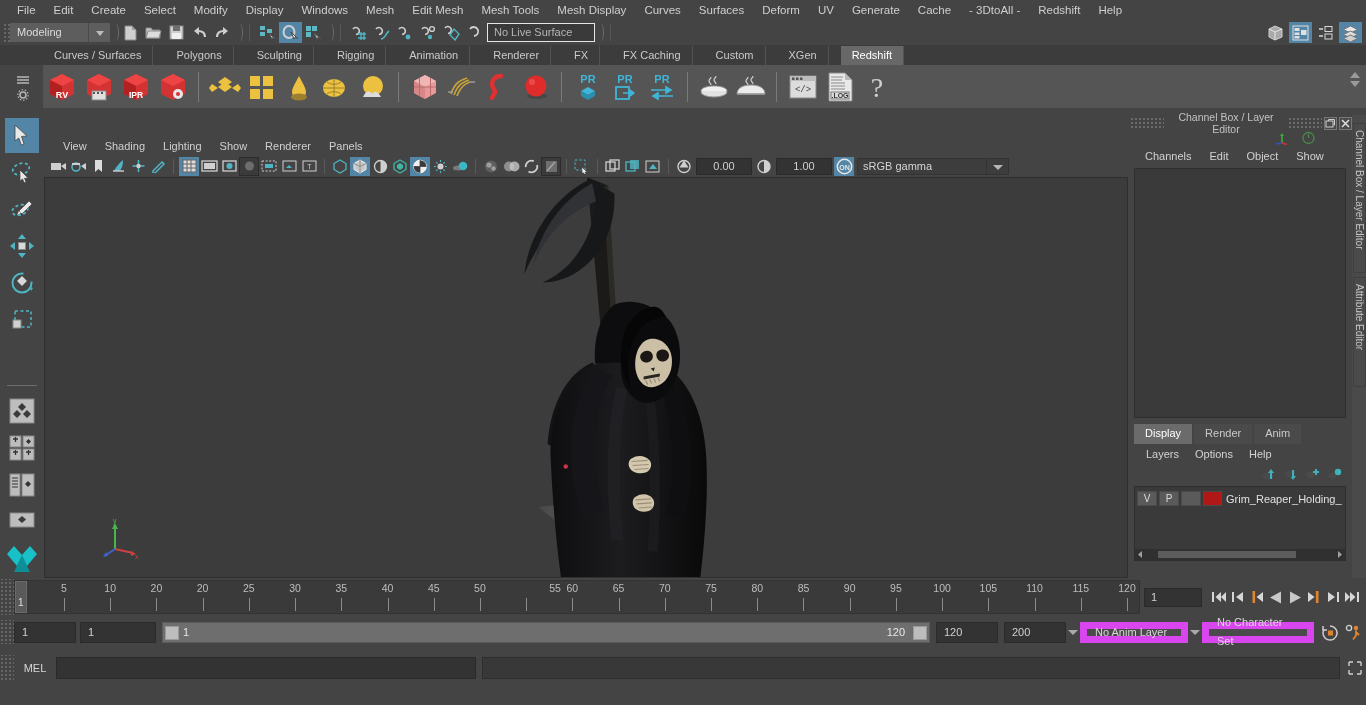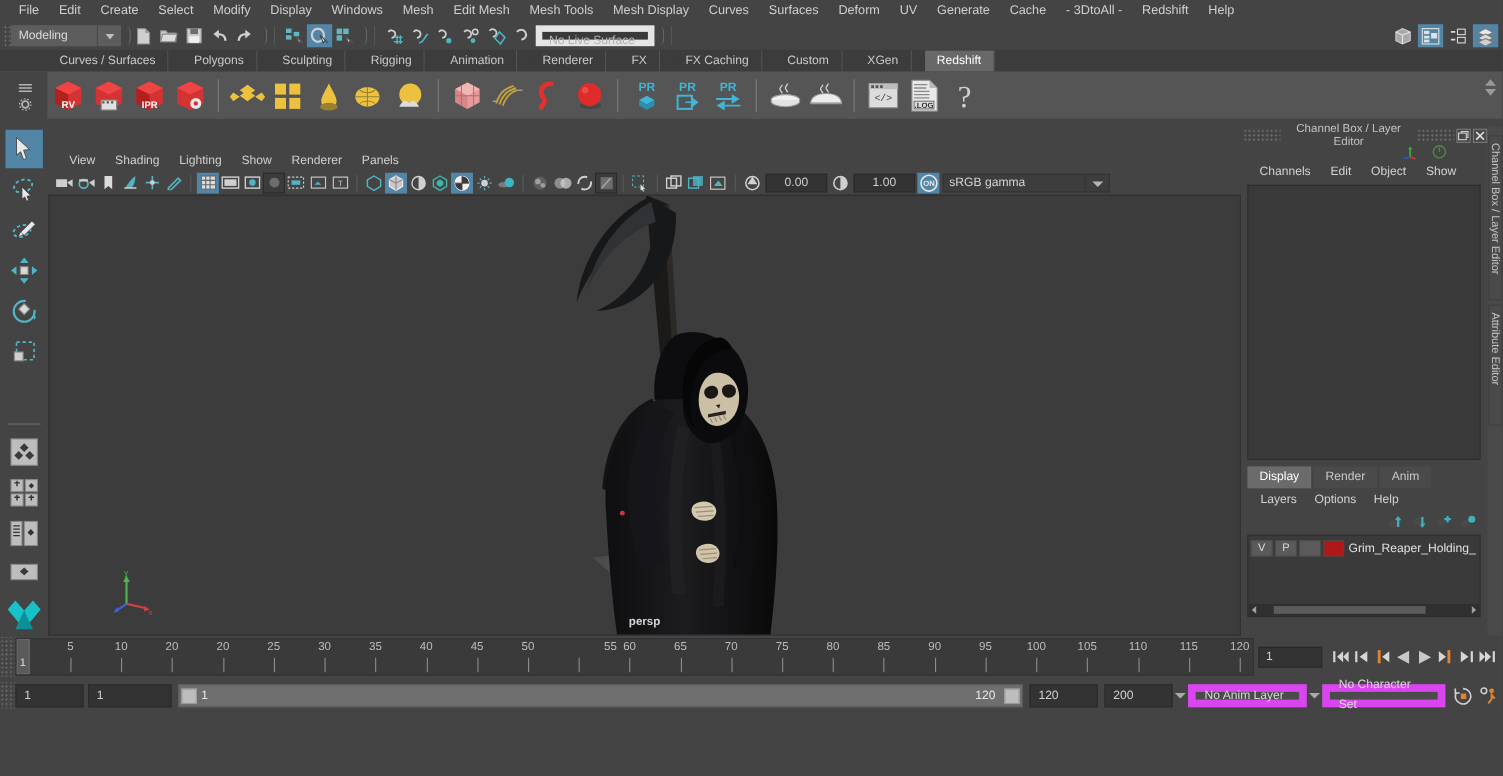--- a/index.html
+++ b/index.html
@@ -22,21 +22,21 @@
   .modesel { display:flex; align-items:center; margin-left:0; }
   .modesel .box { width:78px; height:19px; background:#5d5d5d; border:1px solid #5d5d5d; color:#dcdcdc;
      font-size:11px; line-height:17px; padding-left:6px; }
   .modesel .arrow { width:22px; height:19px; background:#5d5d5d; border-left:1px solid #4a4a4a; position:relative;}
   .modesel .arrow:after { content:""; position:absolute; left:7px; top:8px; border-left:4px solid transparent; border-right:4px solid transparent; border-top:5px solid #bdbdbd;}
   .sepbar { width:1px; height:17px; background:#575757; margin:0 6px; }
   .sepcurve { width:9px; height:19px; position:relative; opacity:.55; }
   .sepcurve:after{ content:""; position:absolute; left:3px; top:1px; width:5px; height:17px; border-right:1px solid #8c8c8c; border-radius:0 50% 50% 0 / 0 50% 50% 0;}
   .tbtn { width:23px; height:21px; display:flex; align-items:center; justify-content:center; }
   .tbtn.sel { background:#5285a6; }
-  .livefield { width:108px; height:19px; background:#3a3a3a; border:6px solid #e5e5e5; color:#b4b4b4; font-size:11px;
+  .livefield { width:108px; height:19px; background:#3a3a3a; border:1px solid #e5e5e5; color:#b4b4b4; font-size:11px;
       line-height:17px; padding-left:6px; margin-left:2px;}
   .status-right { position:absolute; right:4px; top:2px; display:flex; gap:2px; align-items:center;}
   .status-right .b { width:23px; height:21px; display:flex; align-items:center; justify-content:center;}
   .status-right .b.sel { background:#5285a6; }
 
   
   .shelfwrap { background:#444444; }
   .shelftabs { height:20px; display:flex; align-items:flex-end; padding-left:43px; background:#3c3c3c;gap:12px; }
   .shelftabs .tab { height:19px; line-height:18px; padding:0 11px; font-size:11px; color:#cacaca; background:#3c3c3c;
       border-right:1px solid #535353; }
@@ -879,21 +879,20 @@
             <path d="M12 8 l-3 6 h6 z" fill="#4ab54a"></path>
             <text x="10" y="8" font-size="7" fill="#4ab54a" font-family="Liberation Sans, sans-serif">y</text>
             <path d="M12 34 L30 38" stroke="#d04040" stroke-width="2"></path>
             <path d="M33 39 l-5 -3 l0 5 z" fill="#d04040"></path>
             <text x="32" y="44" font-size="7" fill="#d04040" font-family="Liberation Sans, sans-serif">x</text>
             <path d="M12 34 L3 40" stroke="#4060d0" stroke-width="2"></path>
             <path d="M0 42 l5 -1 l-2 -4 z" fill="#4060d0"></path>
           </svg>
         </div>
 
-        <div class="vp-label">persp</div>
       </div>
     </div>
 
     <div class="rightpanel">
       <div class="rp-title">
         <span class="dots"></span>
         <span class="t">Channel Box / Layer Editor</span>
         <span class="dots"></span>
         <span class="wbtn">
           <svg width="11" height="11" viewBox="0 0 11 11">
@@ -1142,15 +1141,26 @@
     </div>
     <div style="width:24px;display:flex;align-items:center;justify-content:center">
       <svg width="18" height="17" viewBox="0 0 18 17">
           <circle cx="4" cy="4" r="2.6" fill="none" stroke="#cfcfcf" stroke-width="1.4"></circle>
           <circle cx="11" cy="4" r="2.2" fill="#e0852f"></circle>
           <path d="M11 6.5v5l-3 4M11 8l3 3" stroke="#e0852f" stroke-width="1.8" fill="none"></path>
         </svg>
     </div>
   </div>
 
+  <div class="melrow">
+    <div class="ts-grip" style="height:26px"></div>
+    <div class="mel-label">MEL</div>
+    <div class="mel-input"></div>
+    <div class="mel-out"></div>
+    <div class="mel-right">
+      <svg width="16" height="16" viewBox="0 0 16 16">
+          <path d="M2 2h4M2 2v4M14 2h-4M14 2v4M2 14h4M2 14v-4M14 14h-4M14 14v-4" stroke="#cfcfcf" stroke-width="1.4" fill="none"></path>
+        </svg>
+    </div>
+  </div>
 
 
 </div>
 
 </body></html>

